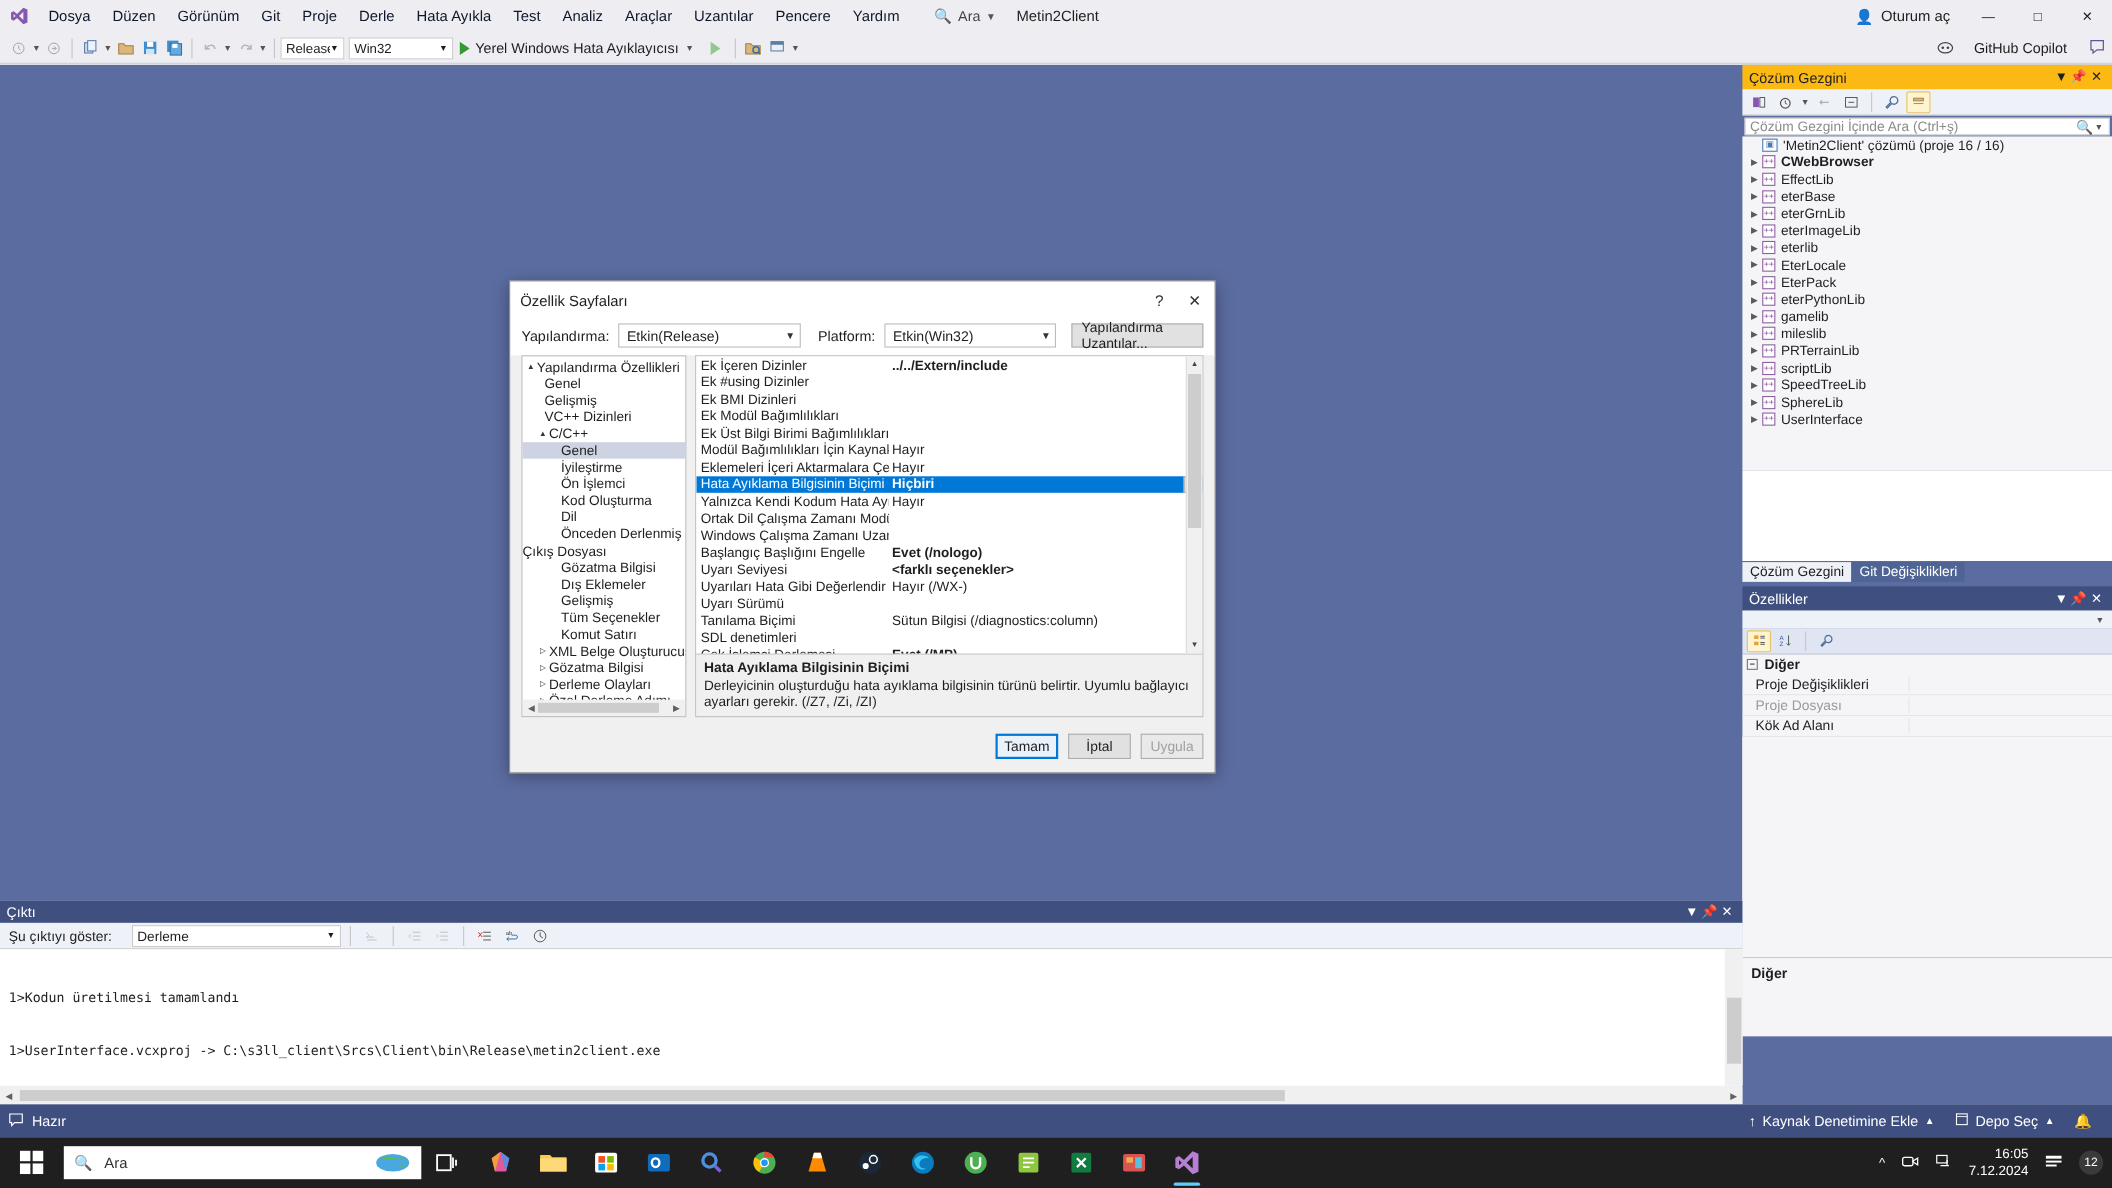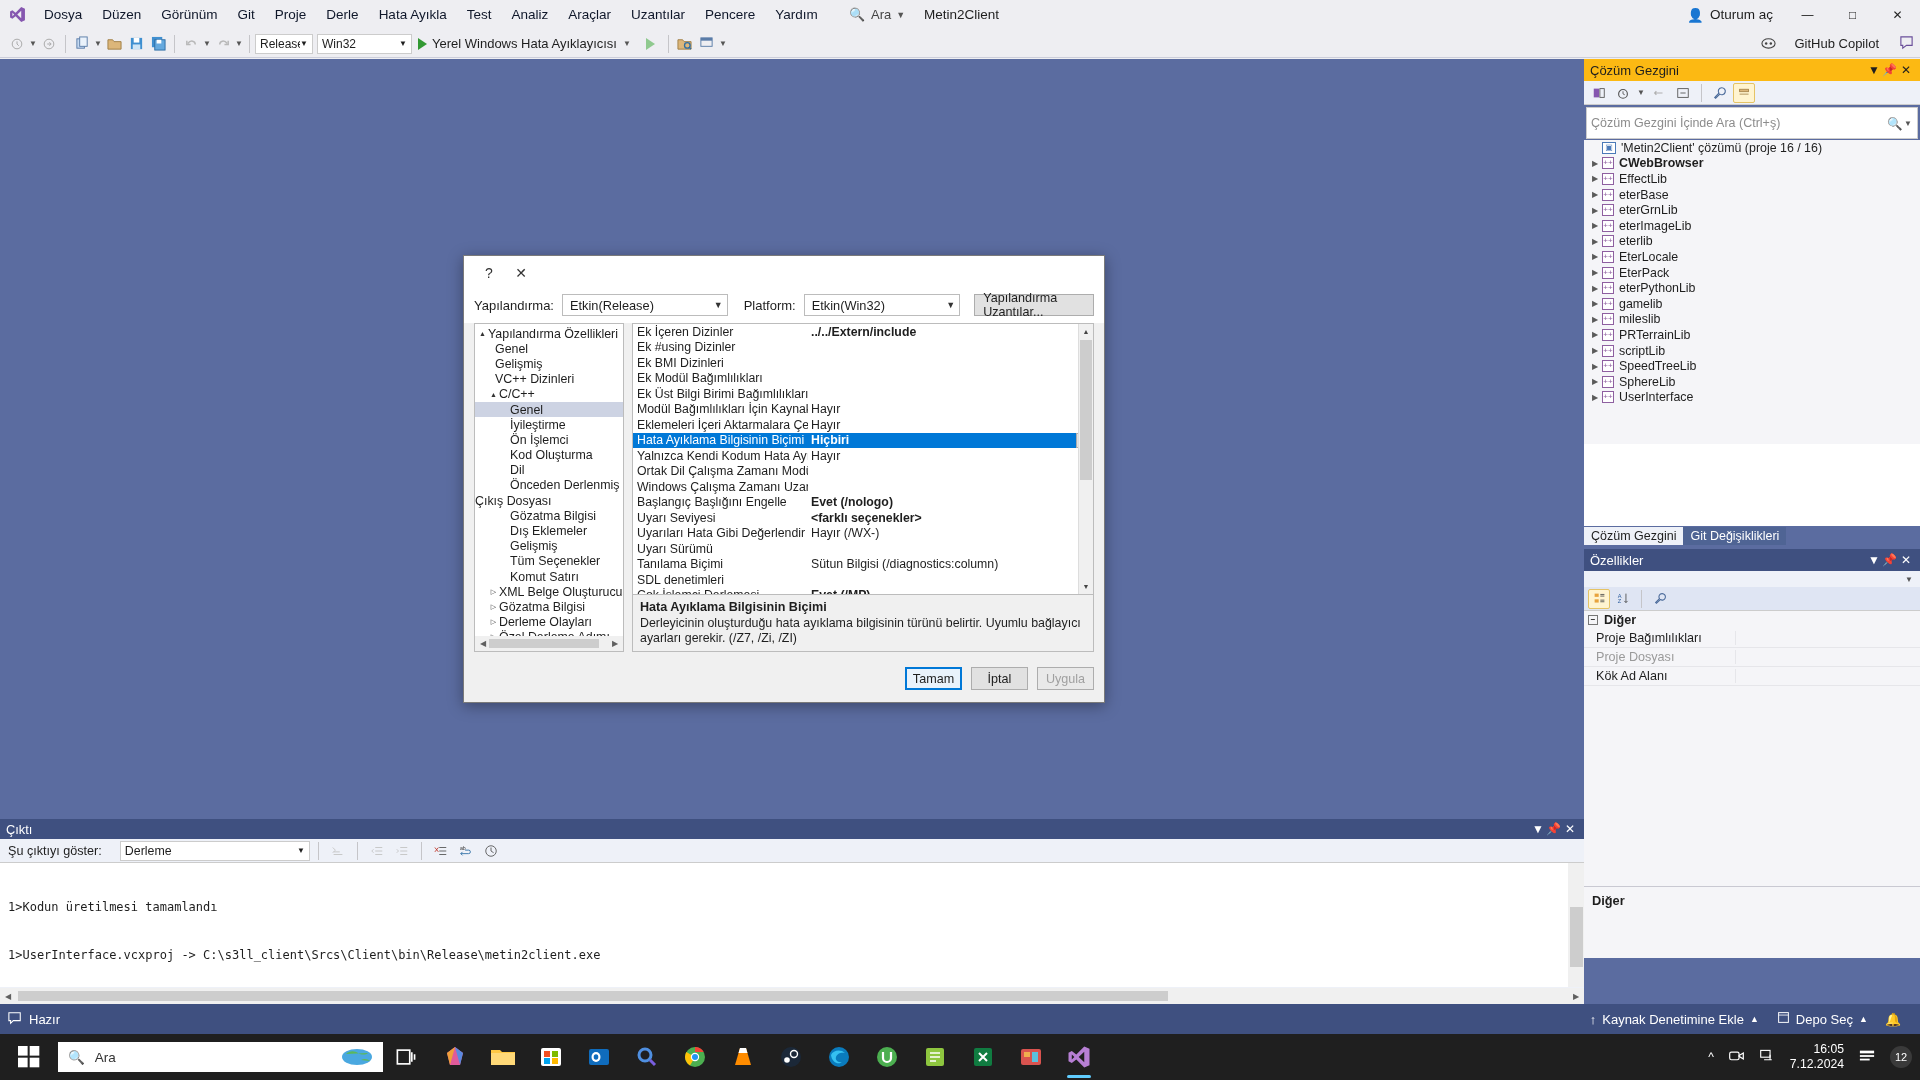--- a/index.html
+++ b/index.html
@@ -59,21 +59,21 @@
   .panel-title.plain { background:#3f5080; color:#fff; }
   .panel-title .pt-text { flex:1; }
   .pt-btn { width:16px; text-align:center; font-size:12px; cursor:default;}
   .panel-toolbar {
     height:24px; background:#eef1f8; border-bottom:1px solid #ccc;
     display:flex; align-items:center; gap:2px; padding:0 4px;
   }
   .p-ico { width:22px;height:20px; display:flex;align-items:center;justify-content:center; border-radius:2px;}
   .p-ico.on { background:#fff4d0; border:1px solid #e5c365;}
   .se-search {
-    height:32px; background:#fff; border:1px solid #ccc; margin:2px 2px 1px 2px;
+    height:16px; background:#fff; border:1px solid #ccc; margin:2px 2px 1px 2px;
     display:flex; align-items:center; padding:0 4px; font-size:12.5px; color:#8c8c8c;justify-content:space-between;
   }
   .se-tree { background:#f5f5f8; overflow:hidden; }
   .se-row { height:15.6px; display:flex; align-items:center; font-size:12.4px; padding-left:4px; color:#1e1e1e; white-space:nowrap;}
   .exp { width:14px; text-align:center; font-size:8px; color:#5a5a5a;}
   .ico-proj {
     width:12px;height:12px;border:1px solid #8e5fa0;background:#fff;margin-right:5px;
     font-size:8px;line-height:10px;text-align:center;color:#8e5fa0;flex:none;
   }
   .ico-sln { width:14px;height:12px;margin-right:5px;border:1px solid #4a79b8;background:#fff;flex:none;
@@ -508,21 +508,21 @@
                 <path d="M10 2a4 4 0 0 0-3.3 6.2L2 13l1 1 4.8-4.7A4 4 0 1 0 10 2z" fill="none" stroke="#4a6a9a" stroke-width="1.3"></path>
               </svg>
           </div>
         </div>
         <div class="prop-grid">
           <div class="prop-cat">
             <span class="box">−</span>
             <span>Diğer</span>
           </div>
           <div class="prop-row">
-            <span class="k">Proje Bağımlılıkları</span>
+            <span class="k">Proje Değişiklikleri</span>
             <span class="v"></span>
           </div>
           <div class="prop-row">
             <span class="k dim">Proje Dosyası</span>
             <span class="v"></span>
           </div>
           <div class="prop-row">
             <span class="k">Kök Ad Alanı</span>
             <span class="v"></span>
           </div>
@@ -606,20 +606,21 @@
         <span class="hs-arrow">▶</span>
       </div>
       <div id="bottom-tabs">
         <div class="b-tab">Hata Listesi</div>
         <div class="b-tab sel">Çıktı</div>
       </div>
     </div>
 
     <div id="dialog">
       <div id="dlg-title">
+        <span class="t">Özellik Sayfaları</span>
         <span class="dlg-btn">?</span>
         <span class="dlg-btn x">✕</span>
       </div>
       <div id="dlg-row1">
         <span class="lbl">Yapılandırma:</span>
         <div class="dd" style="width:178px;">
           <span>Etkin(Release)</span>
           <span class="car">▼</span>
         </div>
         <span class="lbl" style="margin-left:8px;">Platform:</span>

